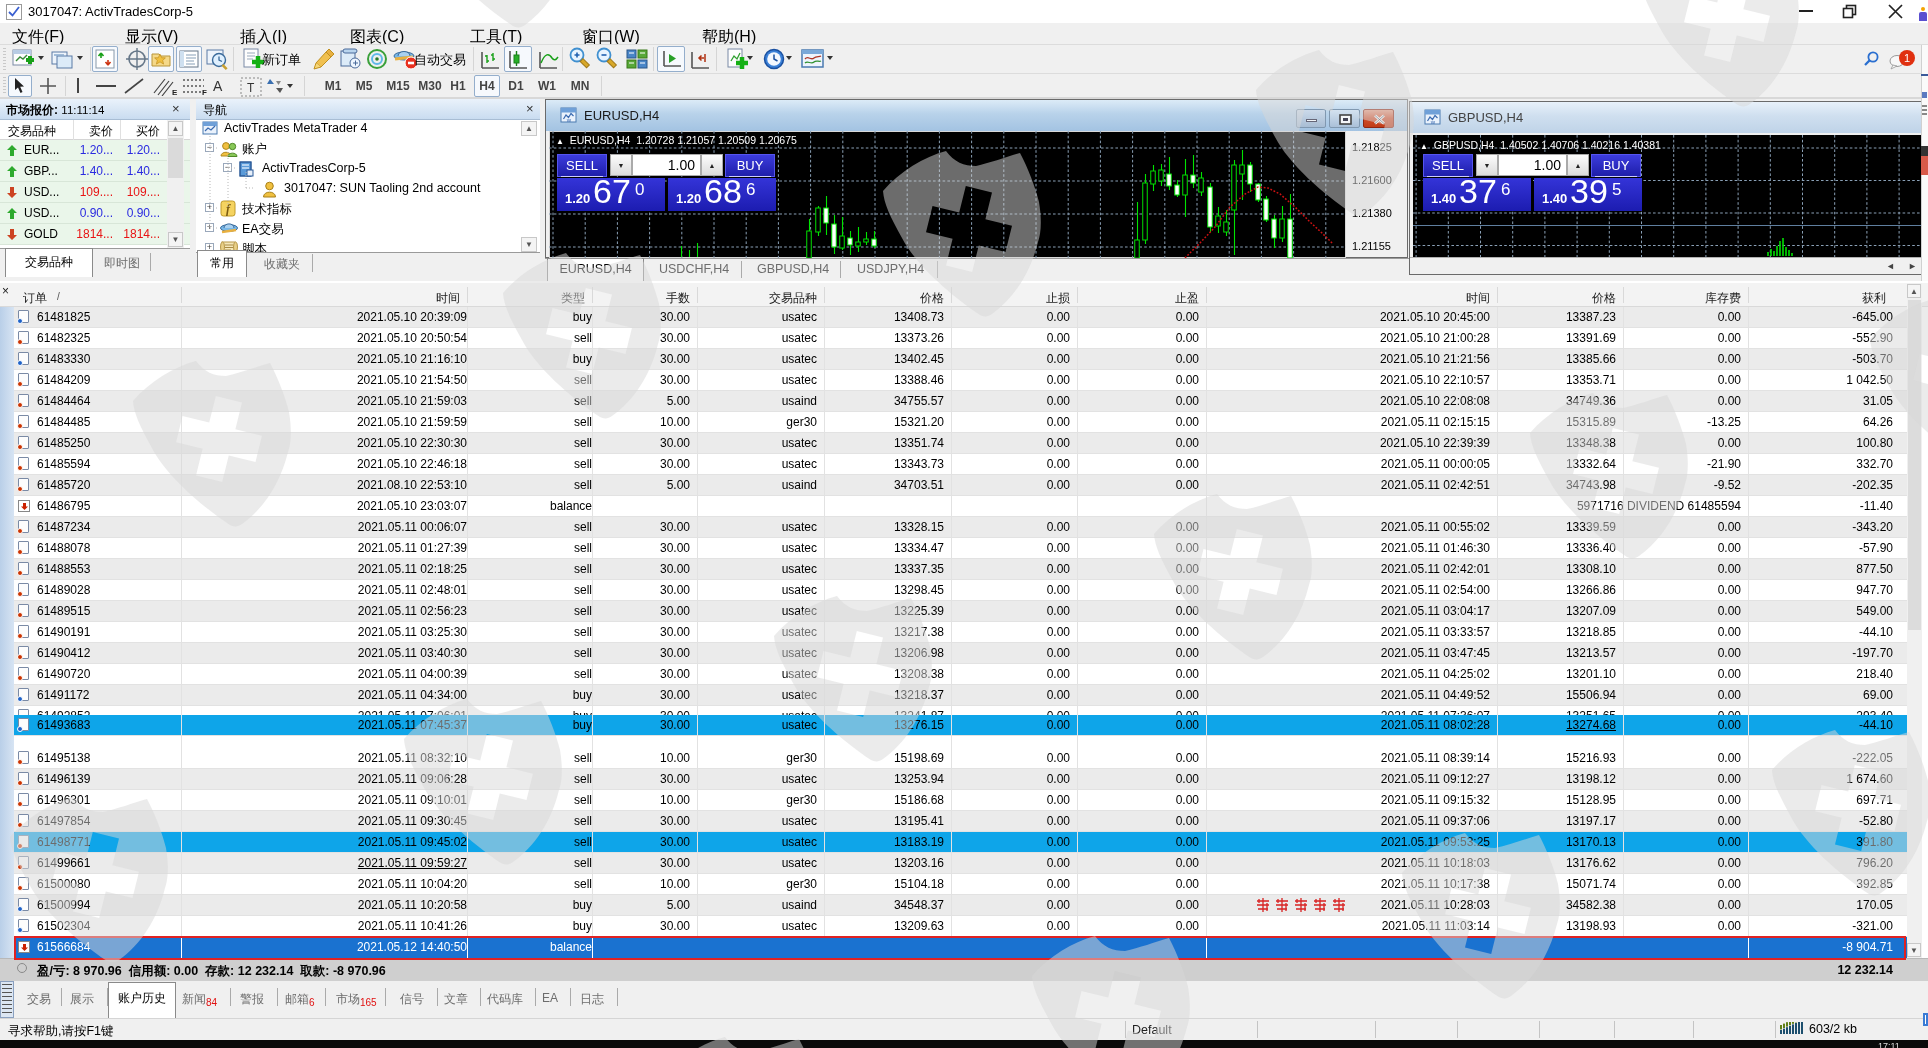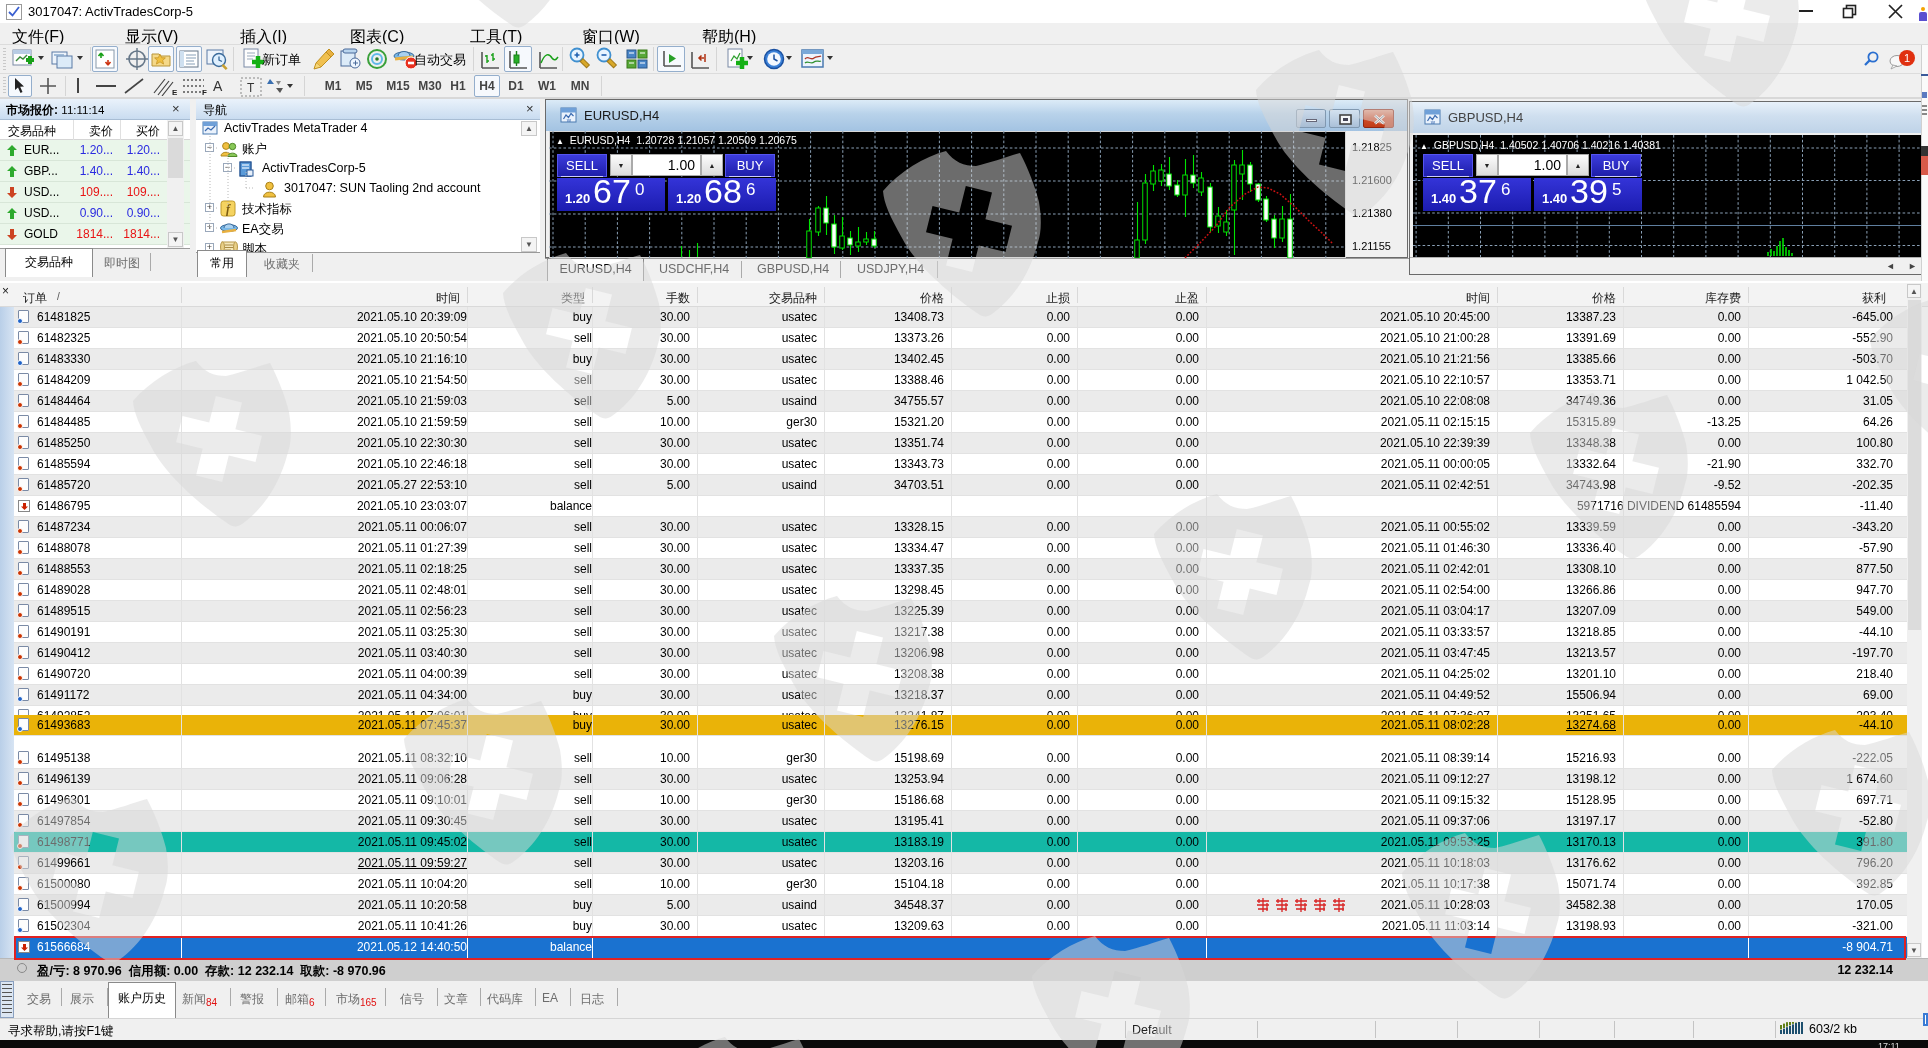--- a/index.html
+++ b/index.html
@@ -777,21 +777,21 @@
       <span style="left:1178px;width:298px;">2021.05.11 00:00:05</span>
       <span style="left:1469px;width:133px;">13332.64</span>
       <span style="left:1595px;width:132px;">-21.90</span>
       <span style="left:1720px;width:159px;">332.70</span>
     </div>
 <div class="trow" style="top:475px;background:#ebebeb">
       <i class="ic doc">
         <u class="r"></u>
       </i>
       <span style="left:23px;width:140px;text-align:left;">61485720</span>
-      <span style="left:153px;width:300px;">2021.05.27 22:53:10</span>
+      <span style="left:153px;width:300px;">2021.08.10 22:53:10</span>
       <span style="left:439px;width:139px;">sell</span>
       <span style="left:564px;width:112px;">5.00</span>
       <span style="left:669px;width:134px;">usaind</span>
       <span style="left:796px;width:134px;">34703.51</span>
       <span style="left:923px;width:133px;">0.00</span>
       <span style="left:1049px;width:136px;">0.00</span>
       <span style="left:1178px;width:298px;">2021.05.11 02:42:51</span>
       <span style="left:1469px;width:133px;">34743.98</span>
       <span style="left:1595px;width:132px;">-9.52</span>
       <span style="left:1720px;width:159px;">-202.35</span>
@@ -971,21 +971,21 @@
       <span style="left:564px;width:112px;">30.00</span>
       <span style="left:669px;width:134px;">usatec</span>
       <span style="left:796px;width:134px;">13241.87</span>
       <span style="left:923px;width:133px;">0.00</span>
       <span style="left:1049px;width:136px;">0.00</span>
       <span style="left:1178px;width:298px;">2021.05.11 07:36:07</span>
       <span style="left:1469px;width:133px;">13251.65</span>
       <span style="left:1595px;width:132px;">0.00</span>
       <span style="left:1720px;width:159px;">293.40</span>
     </div>
-<div class="trow" style="top:715px;background:#eab308">
+<div class="trow" style="top:715px;background:#0ea5e9">
       <i class="ic doc">
         <u class="b"></u>
       </i>
       <span style="left:23px;width:140px;text-align:left;">61493683</span>
       <span style="left:153px;width:300px;">2021.05.11 07:45:37</span>
       <span style="left:439px;width:139px;">buy</span>
       <span style="left:564px;width:112px;">30.00</span>
       <span style="left:669px;width:134px;">usatec</span>
       <span style="left:796px;width:134px;">13276.15</span>
       <span style="left:923px;width:133px;">0.00</span>
@@ -1056,21 +1056,21 @@
       <span style="left:564px;width:112px;">30.00</span>
       <span style="left:669px;width:134px;">usatec</span>
       <span style="left:796px;width:134px;">13195.41</span>
       <span style="left:923px;width:133px;">0.00</span>
       <span style="left:1049px;width:136px;">0.00</span>
       <span style="left:1178px;width:298px;">2021.05.11 09:37:06</span>
       <span style="left:1469px;width:133px;">13197.17</span>
       <span style="left:1595px;width:132px;">0.00</span>
       <span style="left:1720px;width:159px;">-52.80</span>
     </div>
-<div class="trow" style="top:832px;background:#14b8a6">
+<div class="trow" style="top:832px;background:#0ea5e9">
       <i class="ic doc">
         <u class="r"></u>
       </i>
       <span style="left:23px;width:140px;text-align:left;">61498771</span>
       <span style="left:153px;width:300px;">2021.05.11 09:45:02</span>
       <span style="left:439px;width:139px;">sell</span>
       <span style="left:564px;width:112px;">30.00</span>
       <span style="left:669px;width:134px;">usatec</span>
       <span style="left:796px;width:134px;">13183.19</span>
       <span style="left:923px;width:133px;">0.00</span>

